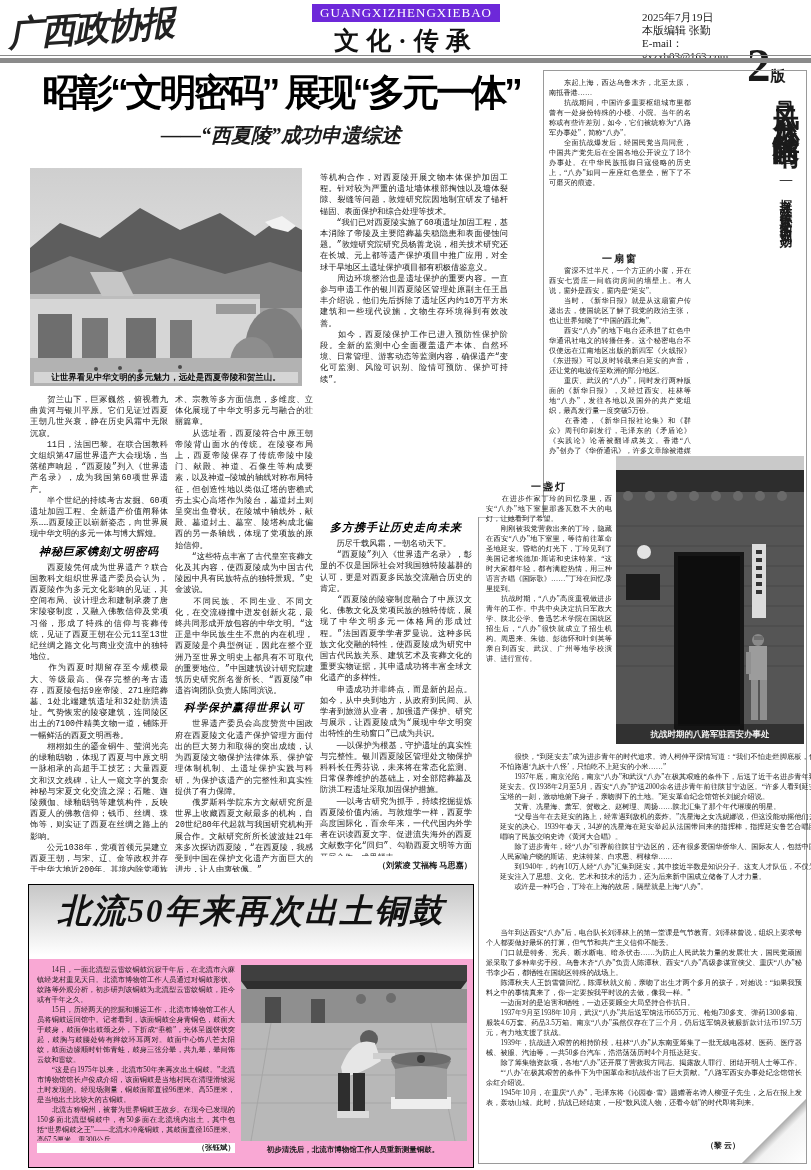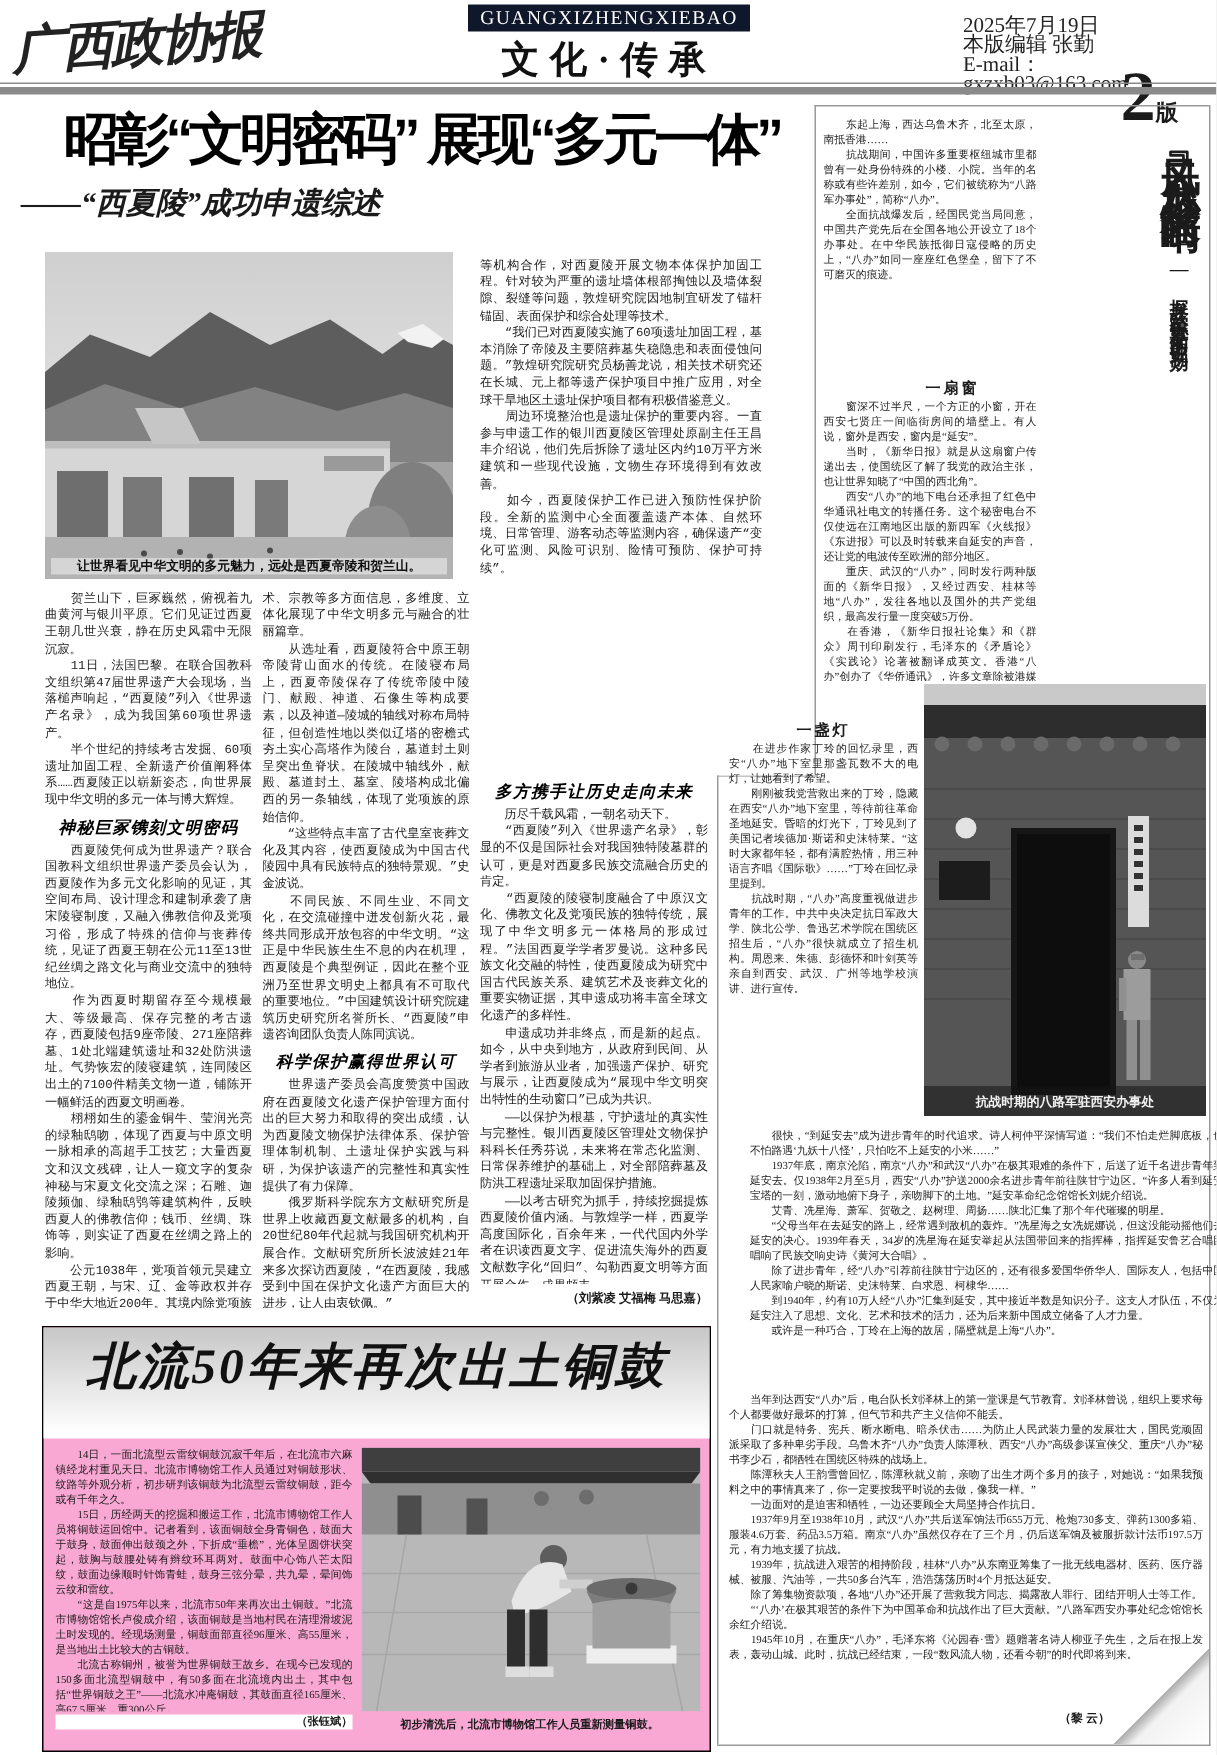--- a/index.html
+++ b/index.html
@@ -3,31 +3,31 @@
 <meta charset="utf-8">
 <style>
   html,body{margin:0;padding:0;background:#e9e9e9;}
   .page{position:relative;width:811px;height:1170px;background:#ffffff;overflow:hidden;
         font-family:"Liberation Serif","DejaVu Serif",serif;color:#1b1b1b;}
   .abs{position:absolute;}
   
   .logo{left:8px;top:4px;width:200px;height:52px;font-size:35px;font-weight:bold;font-style:italic;
         letter-spacing:-2px;transform:rotate(-4deg);color:#222;}
   .mast-center{left:286px;top:3px;width:240px;text-align:center;}
-  .mast-badge{display:inline-block;background:#0f172a;color:#fff;font-family:"Liberation Serif",serif;
+  .mast-badge{display:inline-block;background:#6d28d9;color:#fff;font-family:"Liberation Serif",serif;
         font-size:13px;letter-spacing:1px;padding:1px 8px;}
   .mast-section{margin-top:2px;font-size:25px;font-weight:bold;letter-spacing:7px;color:#111;}
-  .mast-info{left:642px;top:11px;width:110px;font-size:14px;line-height:13px;color:#222;}
+  .mast-info{left:642px;top:11px;width:110px;font-size:11px;line-height:13px;color:#222;}
   .mast-page{left:747px;top:4px;font-size:47px;font-weight:bold;line-height:50px;margin-top:36px;}
   .mast-page small{font-size:15px;font-weight:bold;}
   .rule{background:#8a8a8a;}
   
   .headline{left:14px;top:68px;width:534px;text-align:center;font-family:"Liberation Sans",sans-serif;
         font-weight:bold;font-size:37px;letter-spacing:-3px;color:#000;white-space:nowrap;}
-  .deck{left:14px;top:122px;width:534px;text-align:left;font-size:20px;font-style:italic;font-weight:bold;}
+  .deck{left:14px;top:122px;width:534px;text-align:center;font-size:20px;font-style:italic;font-weight:bold;}
   .photo{overflow:hidden;}
   .photo svg{display:block;}
   .photo-cap{position:absolute;bottom:3px;left:4px;right:4px;text-align:center;font-size:8.5px;
         font-weight:bold;color:#101010;background:rgba(255,255,255,0.45);line-height:11px;}
   .coltext{font-size:8.2px;line-height:11.2px;text-align:justify;white-space:pre-line;
         overflow:hidden;color:#1b1b1b;font-family:Liberation Mono, monospace;}
   .col{overflow:hidden;}
   .subhead{font-family:"Liberation Sans",sans-serif;font-weight:bold;font-size:11px;text-align:center;
         margin:4px 0 3px 0;letter-spacing:1px;color:#000;font-style:italic;}
   .byline{font-size:8.2px;font-weight:bold;text-align:right;background:#fff;}
@@ -172,21 +172,21 @@
 
   <div class="abs vtitle" style="left:688px;top:84px;width:116px;">
     <span class="big">风云『八办』烽火前哨</span>
     <span class="small">——探寻八路军办事处的历史功勋</span>
   </div>
 
   <div class="abs box-small" style="left:549px;top:78px;width:142px;height:170px;">　　东起上海，西达乌鲁木齐，北至太原，南抵香港……
 　　抗战期间，中国许多重要枢纽城市里都曾有一处身份特殊的小楼、小院。当年的名称或有些许差别，如今，它们被统称为“八路军办事处”，简称“八办”。
 　　全面抗战爆发后，经国民党当局同意，中国共产党先后在全国各地公开设立了18个办事处。在中华民族抵御日寇侵略的历史上，“八办”如同一座座红色堡垒，留下了不可磨灭的痕迹。</div>
 
-  <div class="abs box-subhead" style="left:564px;top:252px;width:142px;">一扇窗</div>
+  <div class="abs box-subhead" style="left:549px;top:252px;width:142px;">一扇窗</div>
   <div class="abs box-small" style="left:549px;top:266px;width:142px;height:188px;">　　窗深不过半尺，一个方正的小窗，开在西安七贤庄一间临街房间的墙壁上。有人说，窗外是西安，窗内是“延安”。
 　　当时，《新华日报》就是从这扇窗户传递出去，使国统区了解了我党的政治主张，也让世界知晓了“中国的西北角”。
 　　西安“八办”的地下电台还承担了红色中华通讯社电文的转播任务。这个秘密电台不仅使远在江南地区出版的新四军《火线报》《东进报》可以及时转载来自延安的声音，还让党的电波传至欧洲的部分地区。
 　　重庆、武汉的“八办”，同时发行两种版面的《新华日报》，又经过西安、桂林等地“八办”，发往各地以及国外的共产党组织，最高发行量一度突破5万份。
 　　在香港，《新华日报社论集》和《群众》周刊印刷发行，毛泽东的《矛盾论》《实践论》论著被翻译成英文。香港“八办”创办了《华侨通讯》，许多文章除被港媒大量转载外，还登上了纽约《华侨日报》、秘鲁《华商日报》和菲律宾《菲岛华工》……
 　　洛阳“八办”的电台，则成为中共河南地下组织的重要通信联络平台，帮助中共豫西省委打通了与中共中央、中原局、八路军前方总部和新四军之间的无线通道。
 　　在“八办”推动下，我党的政治主张不仅被全国人民广泛知晓，极大鼓舞了抗日救国的信心，也赢得了世界人民的同情和支持。</div>
 
   <div class="abs box-subhead" style="left:486px;top:480px;width:126px;">一盏灯</div>
   <div class="abs box-small" style="left:486px;top:494px;width:126px;height:250px;">　　在进步作家丁玲的回忆录里，西安“八办”地下室里那盏瓦数不大的电灯，让她看到了希望。

